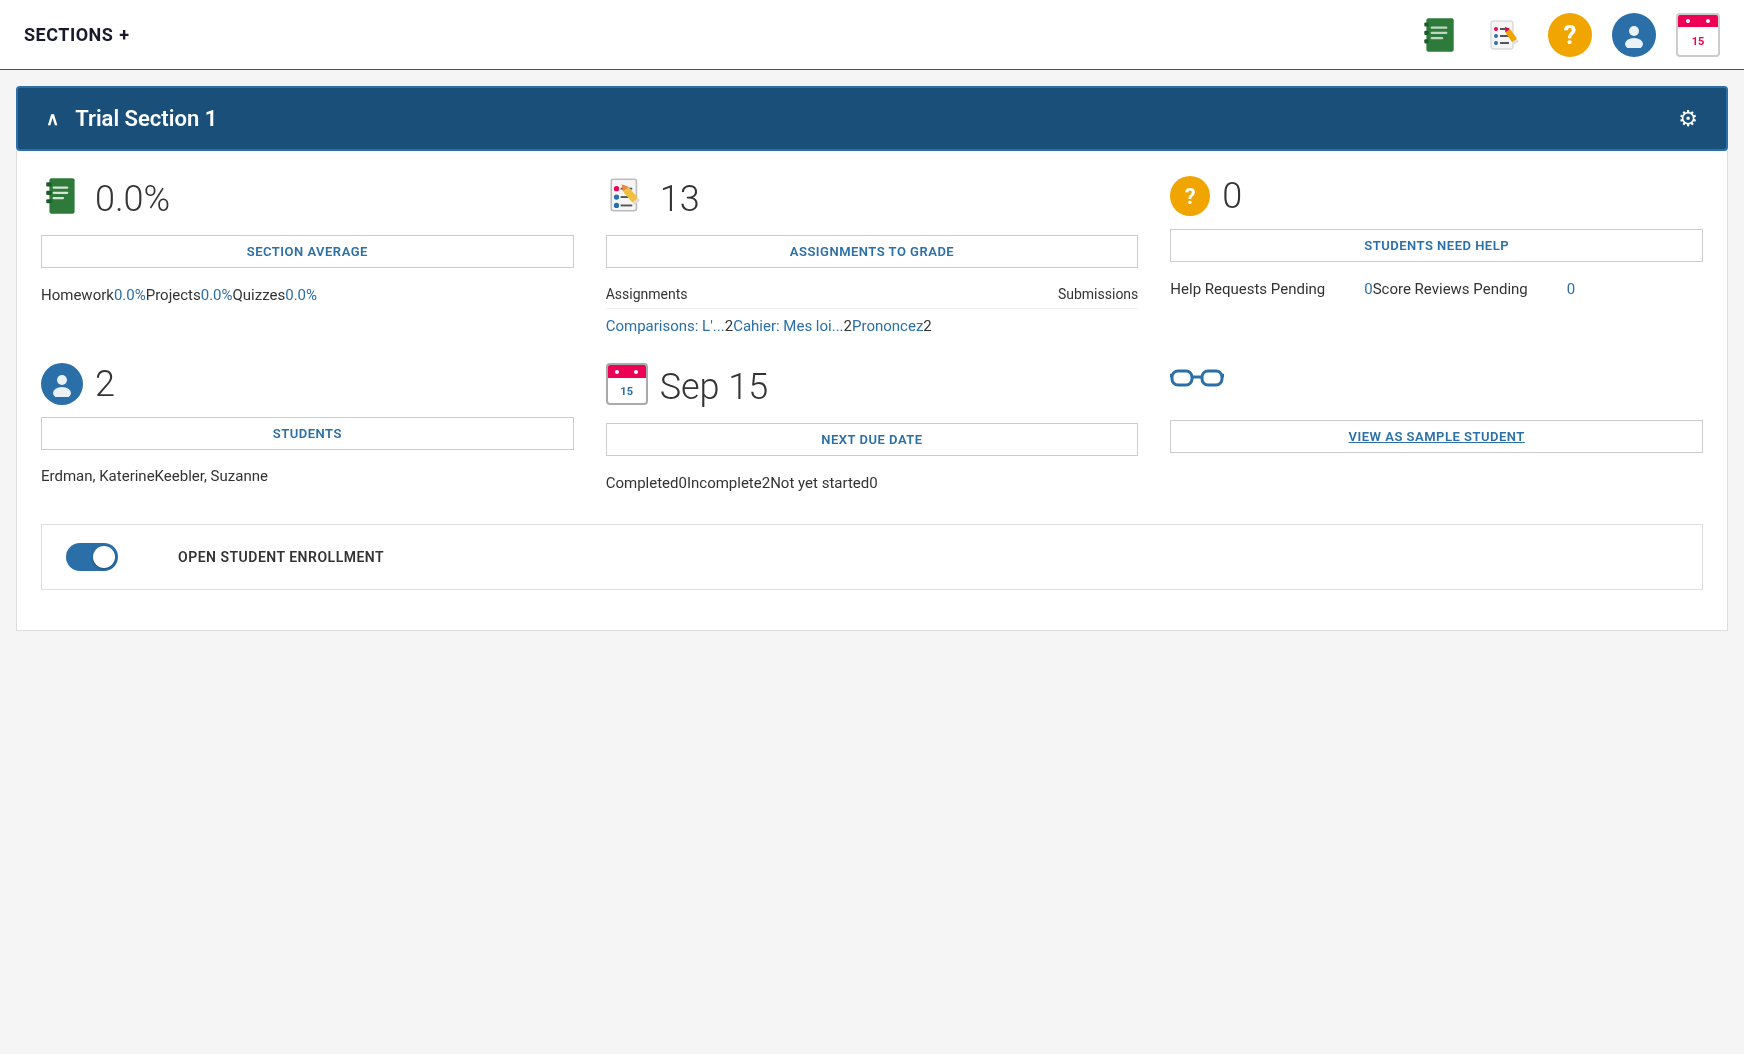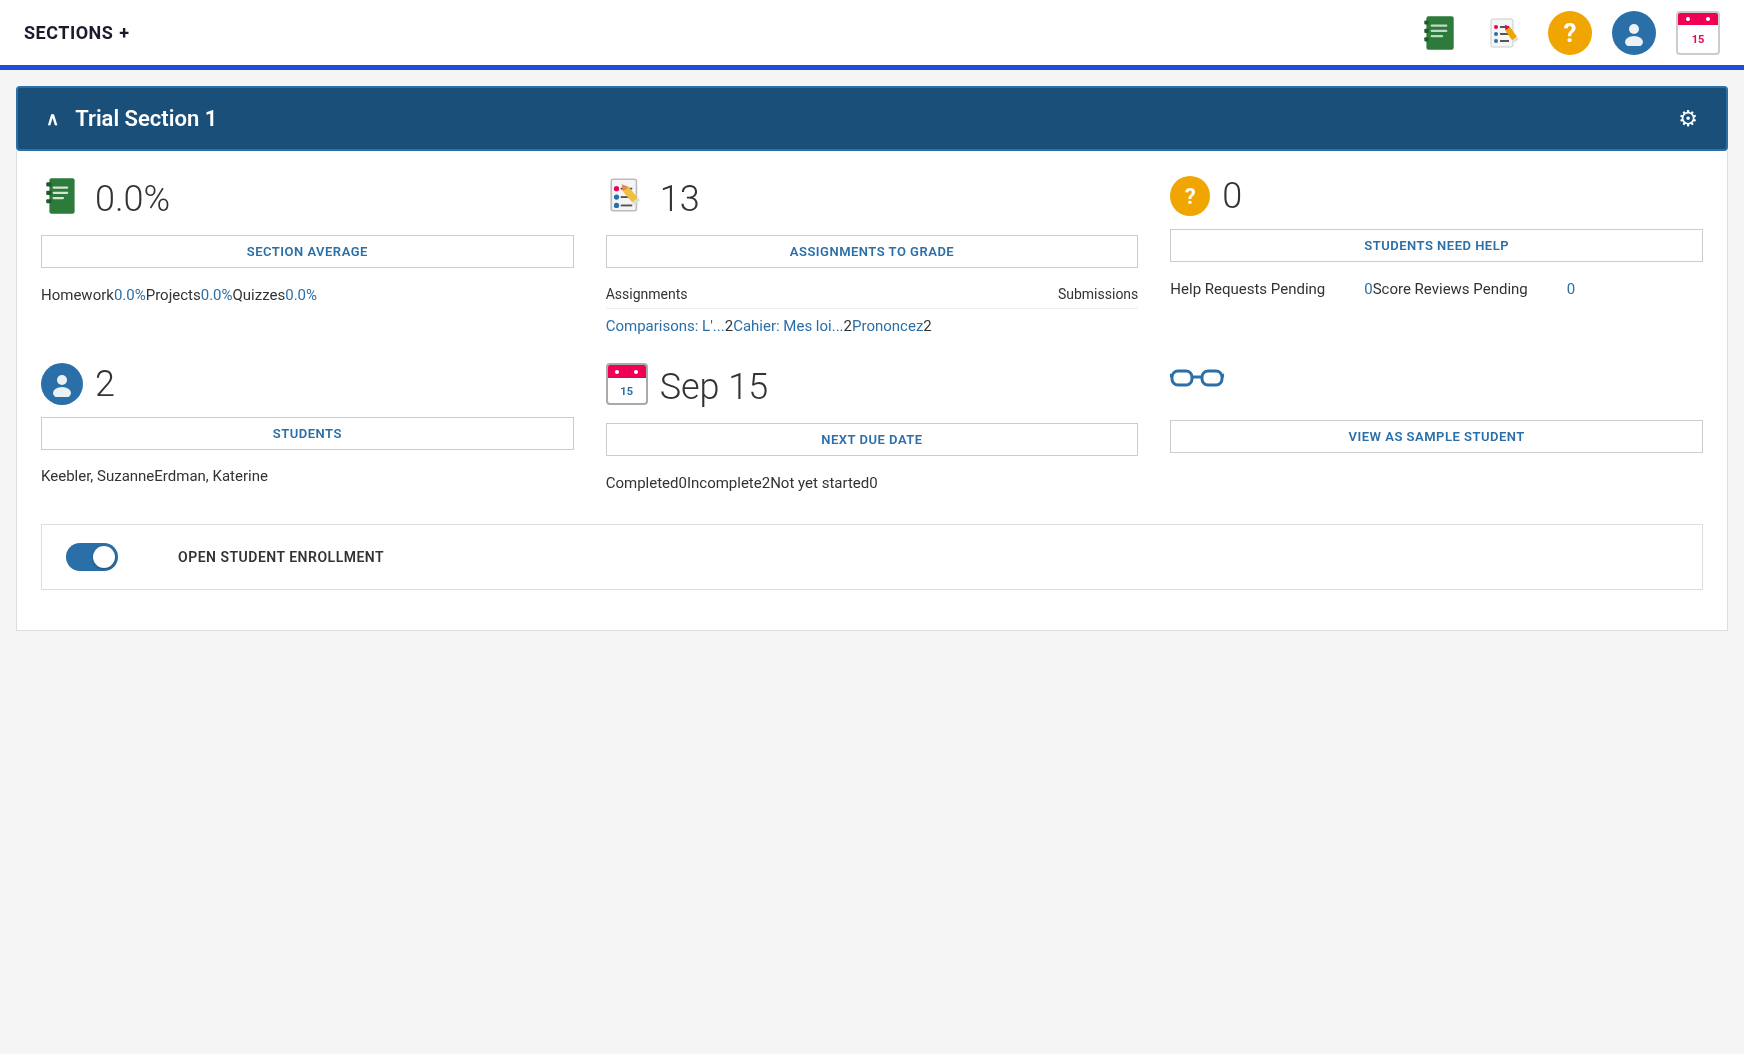--- a/index.html
+++ b/index.html
@@ -11,21 +11,21 @@
       width: 1744px;
     }
 
     
     .top-nav {
       display: flex;
       align-items: center;
       justify-content: space-between;
       padding: 20px 24px;
       background: #fff;
-      border-bottom: 5px solid #1d4ed8;
+      border-bottom: 1px solid #1d4ed8;
       height: 70px;
     }
     .sections-label {
       font-size: 18px;
       font-weight: 700;
       color: #1a1a2e;
       letter-spacing: 0.5px;
       display: flex;
       align-items: center;
       gap: 6px;
@@ -531,22 +531,22 @@
         <div class="person-icon">
           <svg width="26" height="26" viewBox="0 0 26 26" xmlns="http://www.w3.org/2000/svg">
             <circle cx="13" cy="9" r="5" fill="#fff" opacity="0.9"></circle>
             <ellipse cx="13" cy="22" rx="9" ry="6" fill="#fff" opacity="0.9"></ellipse>
           </svg>
         </div>
         <span class="widget-number">2</span>
       </div>
       <div class="widget-label-box">STUDENTS</div>
       <div class="widget-rows">
+        <div class="student-name">Erdman, Katerine</div>
         <div class="student-name">Keebler, Suzanne</div>
-        <div class="student-name">Erdman, Katerine</div>
       </div>
     </div>
 
     <div class="widget">
       <div class="widget-header">
         <div class="widget-icon">
           <div style="width:42px;height:42px;border:2px solid #aaa;border-radius:4px;overflow:hidden;background:#fff;display:inline-block;">
             <div style="height:13px;background:#e05;display:flex;align-items:center;justify-content:space-around;">
               <div style="width:4px;height:4px;background:#fff;border-radius:50%;"></div>
               <div style="width:4px;height:4px;background:#fff;border-radius:50%;"></div>
@@ -583,21 +583,21 @@
             <rect x="32" y="8" width="20" height="14" rx="6" fill="none" stroke="#2a6fa8" stroke-width="3"></rect>
 
             <line x1="22" y1="14" x2="32" y2="14" stroke="#2a6fa8" stroke-width="3"></line>
 
             <line x1="2" y1="14" x2="-2" y2="10" stroke="#2a6fa8" stroke-width="2.5"></line>
 
             <line x1="52" y1="14" x2="56" y2="10" stroke="#2a6fa8" stroke-width="2.5"></line>
           </svg>
         </div>
       </div>
-      <div class="widget-label-box" style="cursor:pointer;">VIEW AS SAMPLE STUDENT</div>
+      <div class="widget-label-box" style="cursor:pointer;text-decoration:underline;">VIEW AS SAMPLE STUDENT</div>
     </div>
 
   </div>
 
   <div class="enrollment-bar">
     <div class="toggle-container">
       <div class="toggle-track">
         <div class="toggle-knob"></div>
       </div>
     </div>

